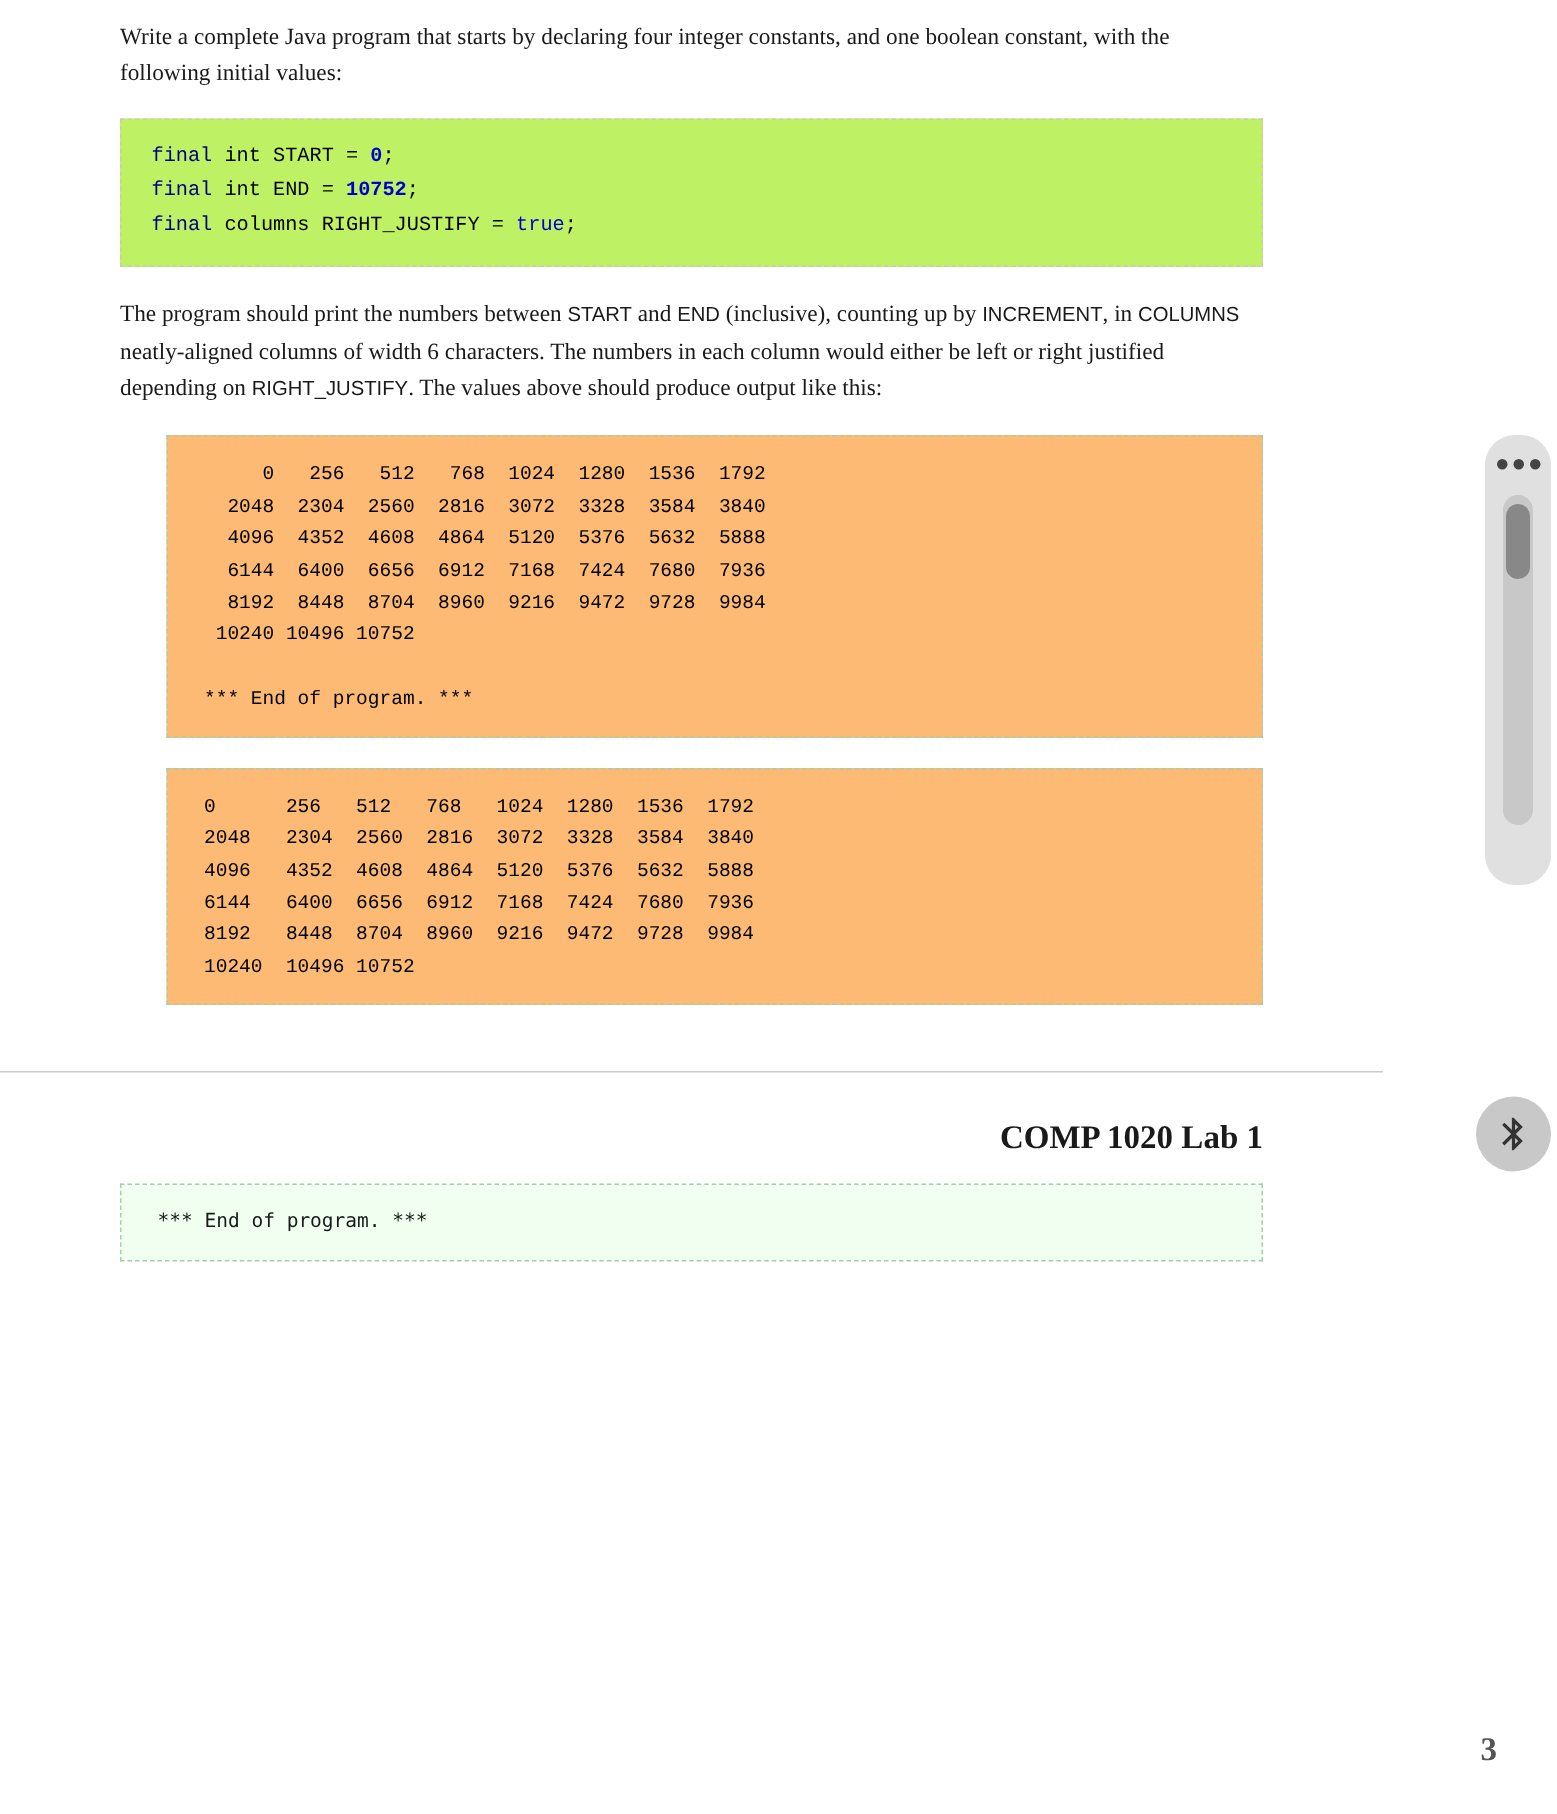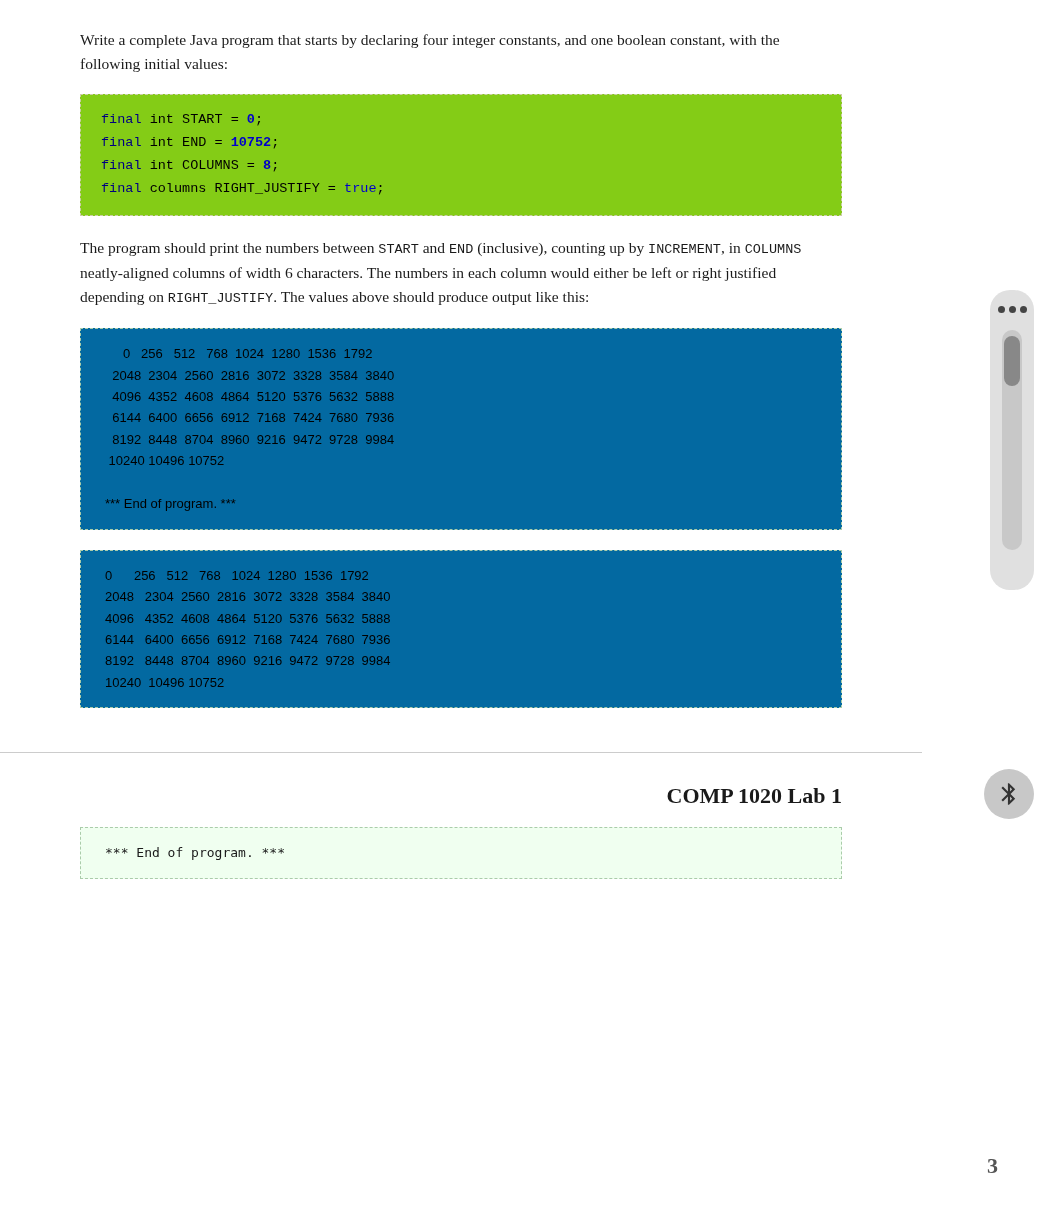--- a/index.html
+++ b/index.html
@@ -9,33 +9,33 @@
       font-size: 15px;
       background: #ffffff;
       color: #1a1a1a;
       width: 1038px;
       min-height: 1209px;
       position: relative;
       overflow-x: hidden;
     }
 
     .page-content {
-      padding: 28px 80px 24px 80px;
+      padding: 13px 80px 24px 80px;
       max-width: 960px;
     }
 
     .intro-paragraph {
       font-size: 15.5px;
       line-height: 1.55;
       margin-bottom: 18px;
       color: #1a1a1a;
     }
 
     .code-block {
-      background: #84cc16;
+      background: #bef264;
       border: 1px dashed #ccccaa;
       padding: 14px 20px;
       margin-bottom: 20px;
       font-family: 'Courier New', Courier, monospace;
       font-size: 13.5px;
       line-height: 1.7;
       color: #000000;
     }
 
     .kw { color: #000080; font-weight: normal; }
@@ -43,34 +43,35 @@
     .bool-true { color: #0000cc; font-weight: normal; }
 
     .desc-paragraph {
       font-size: 15.5px;
       line-height: 1.6;
       margin-bottom: 18px;
       color: #1a1a1a;
     }
 
     code.inline {
-      font-family: Liberation Mono, monospace;
+      font-family: Liberation Sans, sans-serif;
       font-size: 13.5px;
       background: none;
     }
 
     .output-block {
-      background: #0369a1;
+      background: #fdba74;
       border: 1px dashed #aaccaa;
       padding: 14px 24px;
       margin-bottom: 20px;
-      font-family: Liberation Sans, sans-serif;
+      font-family: Liberation Mono, monospace;
       font-size: 13px;
       line-height: 1.65;
       color: #000000;
+      margin-left: 31px;
     }
 
     .output-block pre {
       font-family: inherit;
       font-size: inherit;
       color: inherit;
       white-space: pre;
     }
 
     .divider-line {
@@ -128,25 +129,20 @@
           <span> </span><span>int</span>
           <span> START = </span><span class="val">0</span><span>;</span>
         </div>
         <div>
           <span class="kw">final</span>
           <span> </span><span>int</span>
           <span> END = </span><span class="val">10752</span><span>;</span>
         </div>
         <div>
           <span class="kw">final</span>
-          <span> </span><span>int</span>
-          <span> COLUMNS = </span><span class="val">8</span><span>;</span>
-        </div>
-        <div>
-          <span class="kw">final</span>
           <span> </span><span>columns</span>
           <span> RIGHT_JUSTIFY = </span><span class="bool-true">true</span><span>;</span>
         </div>
       </div>
 
       <p class="desc-paragraph">
         <span>The program should print the numbers between </span><code class="inline">START</code><span> and </span><code class="inline">END</code><span> (inclusive), counting up by </span><code class="inline">INCREMENT</code><span>, in </span><code class="inline">COLUMNS</code><span> neatly-aligned columns of width 6 characters. The numbers in each column would either be left or right justified depending on </span><code class="inline">RIGHT_JUSTIFY</code><span>. The values above should produce output like this:</span>
       </p>
 
       <div class="output-block">

